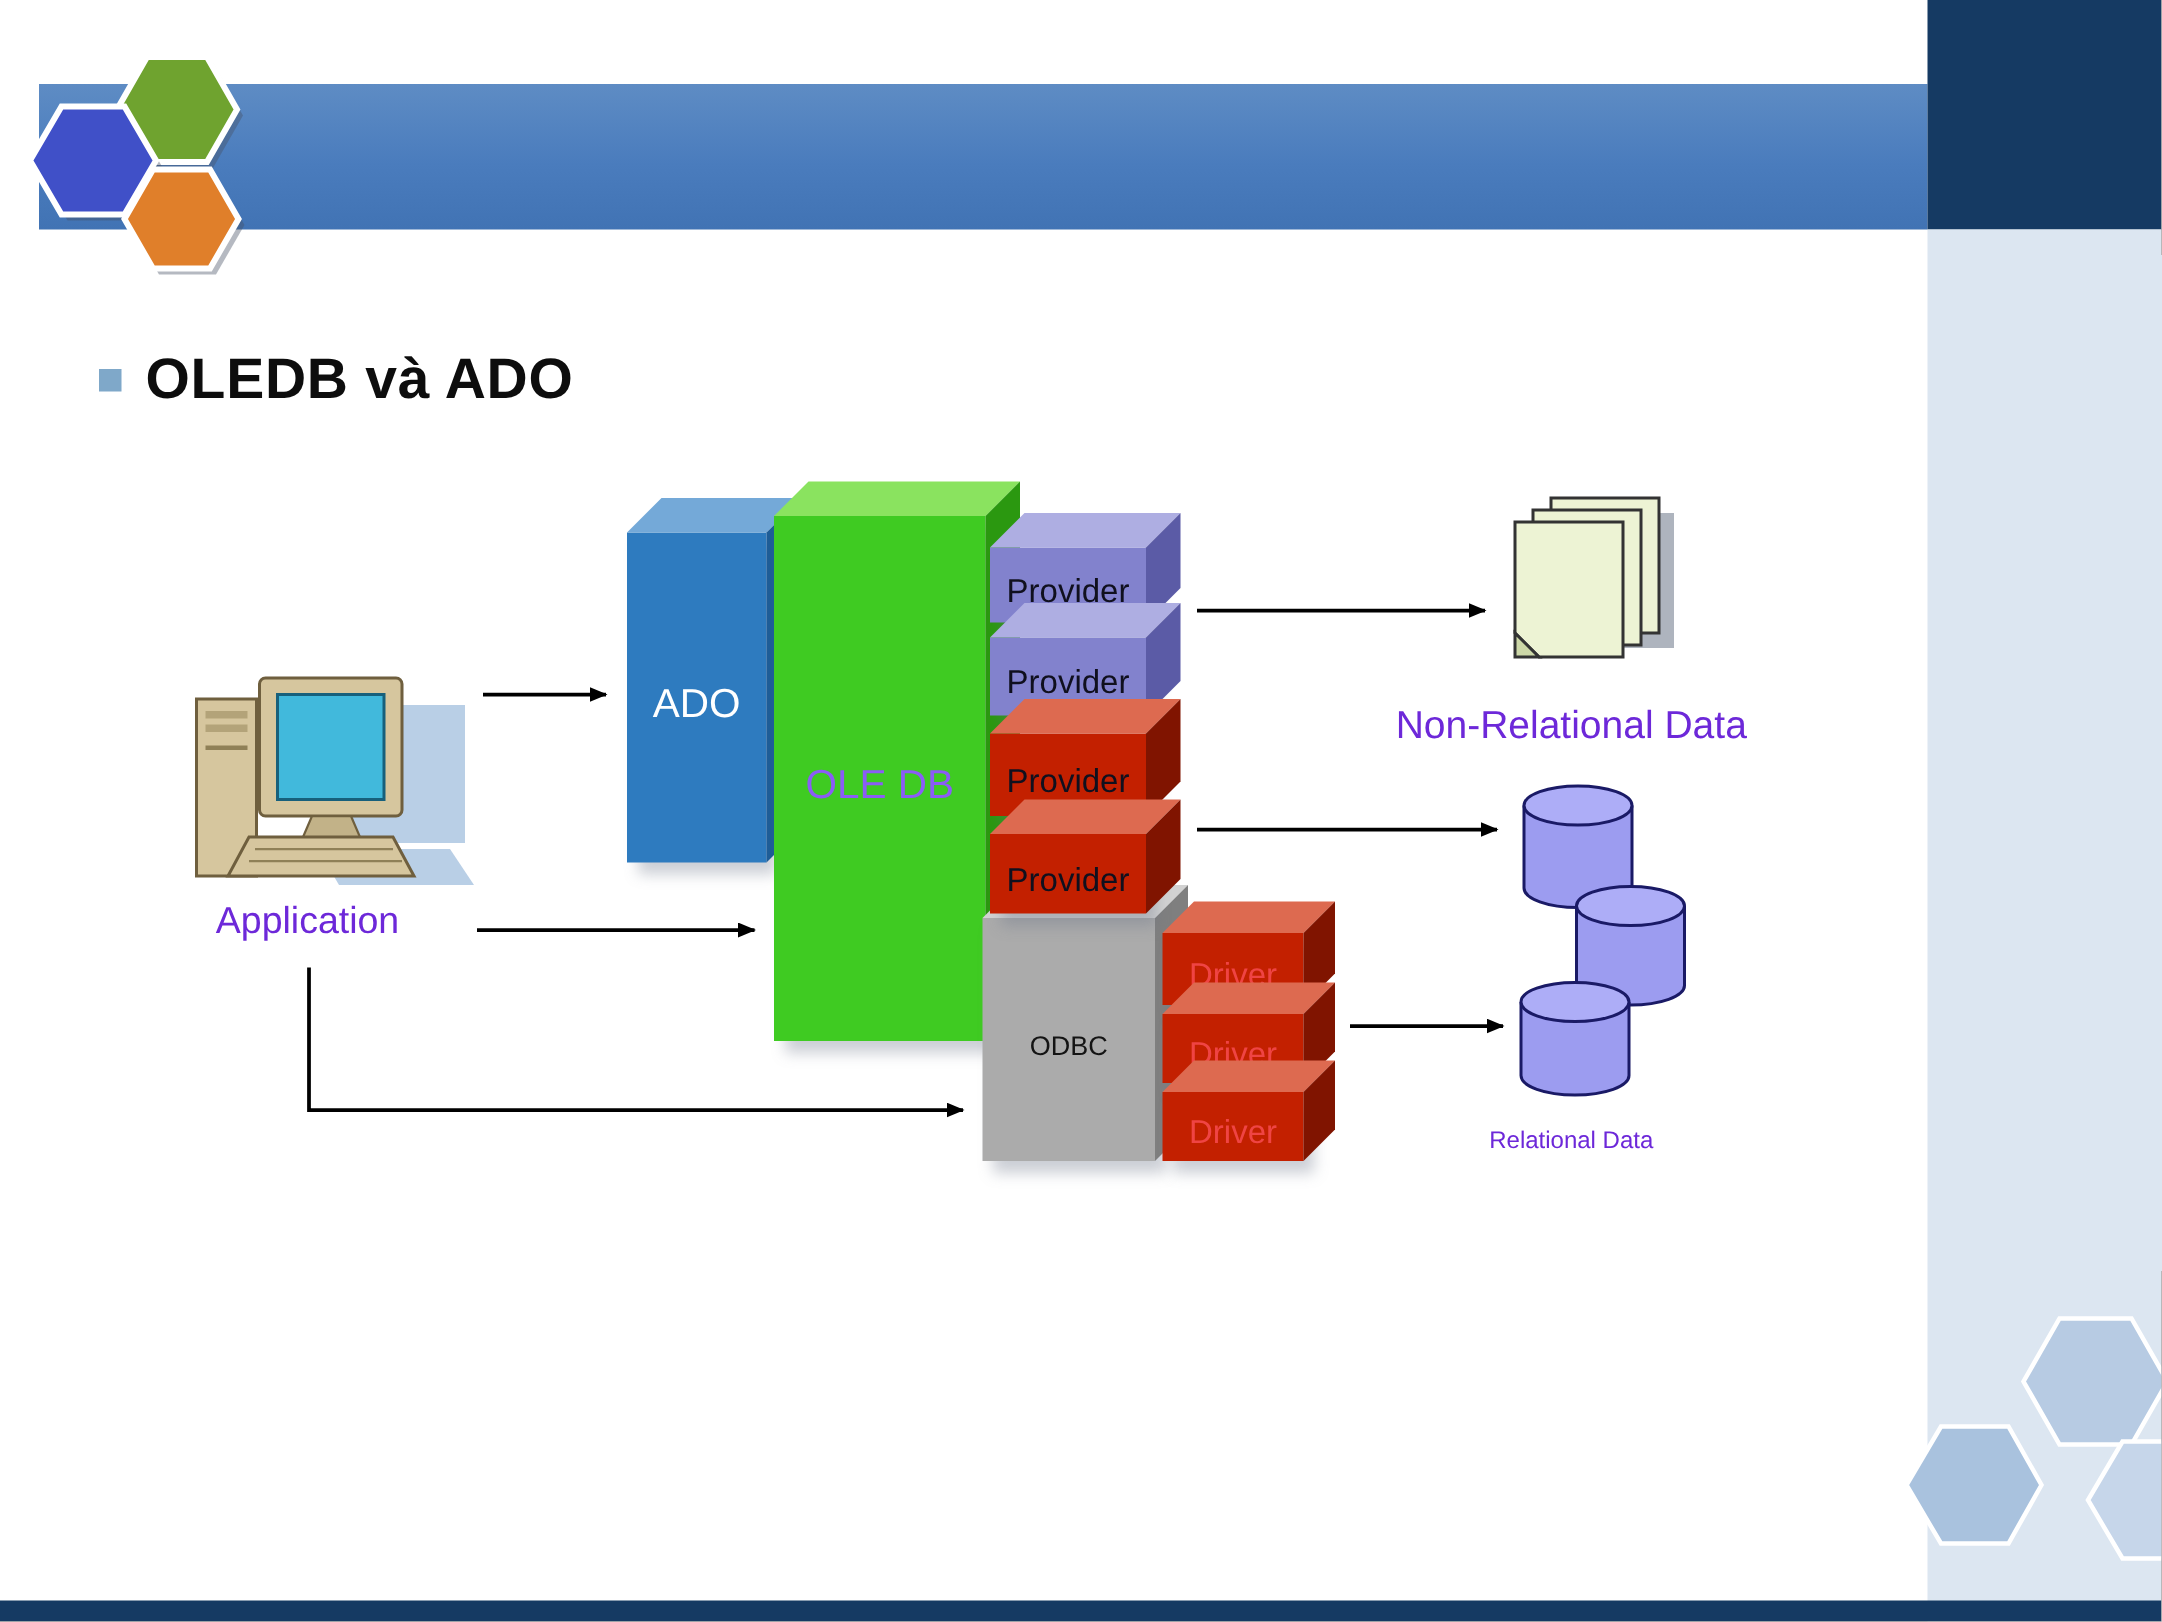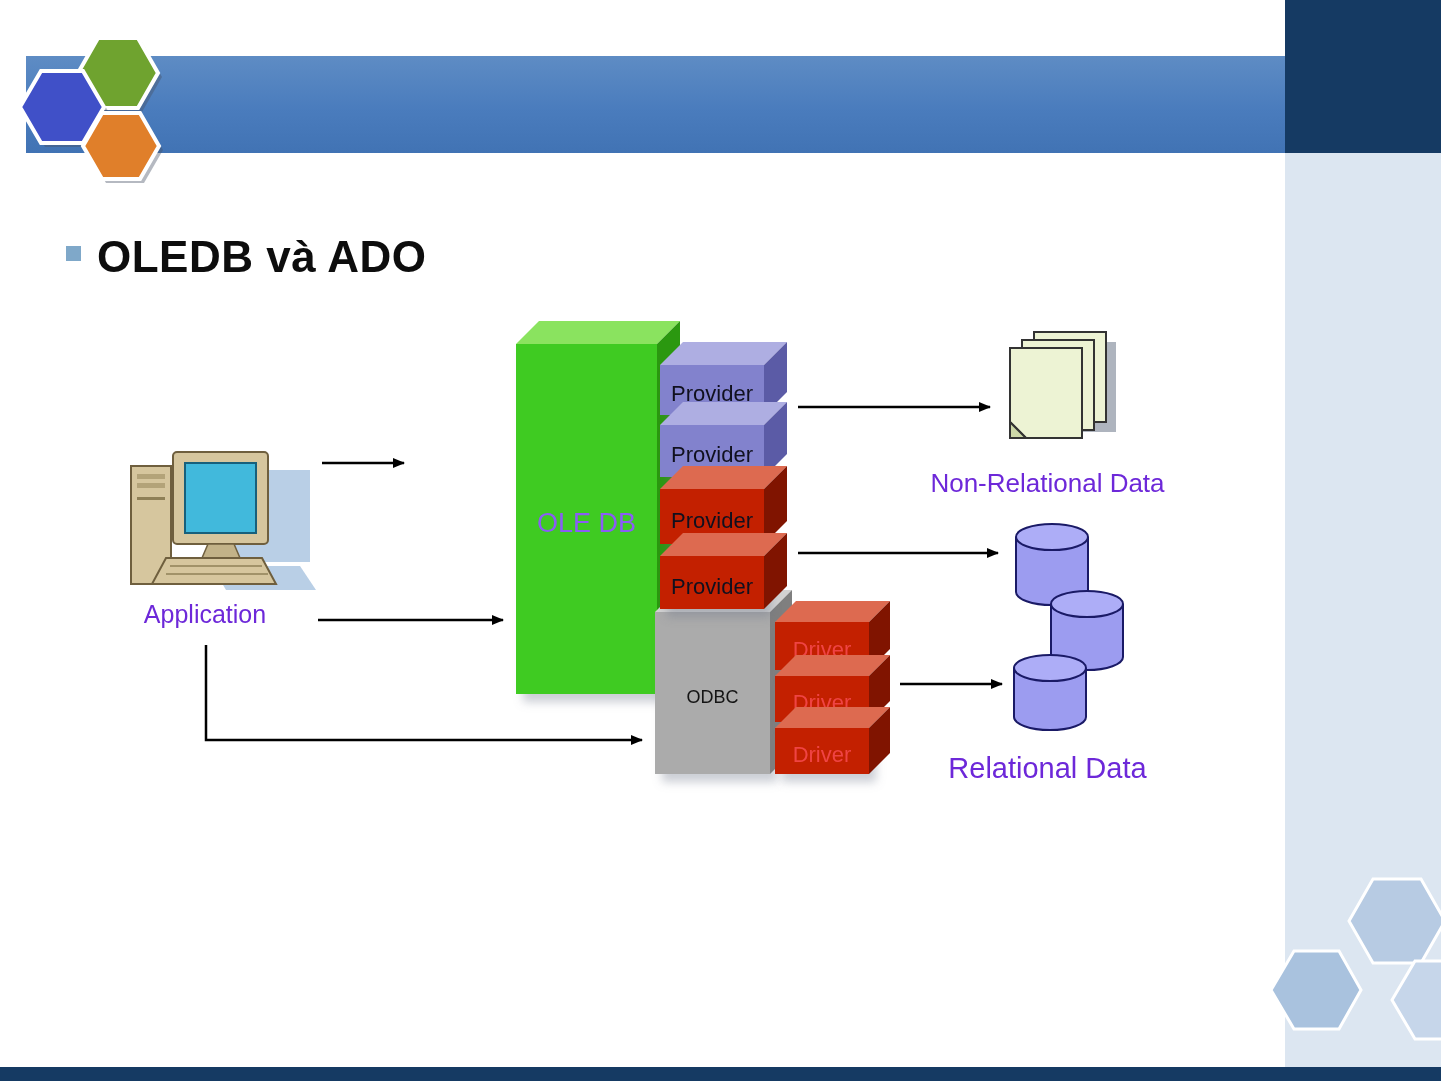--- a/index.html
+++ b/index.html
@@ -11,21 +11,21 @@
   .header-band{position:absolute;left:26px;top:56px;width:1259px;height:97px;
     background:linear-gradient(180deg,#5e8cc4 0%,#4a7cbd 55%,#4173b4 100%);}
   .header-dark{position:absolute;left:1285px;top:0;width:156px;height:153px;background:#153a63;}
   .sidebar{position:absolute;left:1285px;top:153px;width:156px;height:928px;background:#dce6f1;}
   .bottom-bar{position:absolute;left:0;top:1067px;width:1441px;height:14px;background:#153a63;}
   .art{position:absolute;left:0;top:0;width:1441px;height:1081px;pointer-events:none;}
 
   
   .title-block{position:absolute;left:66px;top:232px;display:flex;align-items:flex-start;gap:16px;}
   .title-bullet{width:15px;height:15px;margin-top:14px;background:#7fa8c9;}
-  .slide-title{margin:0;font-size:44px;font-weight:bold;color:#0d0d0d;letter-spacing:.5px;}
+  .slide-title{margin:0;font-size:38px;font-weight:bold;color:#0d0d0d;letter-spacing:.5px;}
 
   
   .box3d{position:absolute;--d:22px;}
   .face{position:absolute;}
   .f-front{left:0;top:0;width:100%;height:100%;box-shadow:7px 8px 9px rgba(105,115,135,.35);}
   .f-top{left:0;top:calc(-1 * var(--d));width:100%;height:var(--d);
     transform:skewX(-45deg);transform-origin:left bottom;}
   .f-side{left:100%;top:0;width:var(--d);height:100%;
     transform:skewY(-45deg);transform-origin:left top;}
 
@@ -118,20 +118,26 @@
       <line x1="798" y1="553" x2="998" y2="553" marker-end="url(#arrow)"></line>
       <line x1="900" y1="684" x2="1002" y2="684" marker-end="url(#arrow)"></line>
     </g>
   </svg>
 
   <div class="title-block">
     <div class="title-bullet"></div>
     <h1 class="slide-title">OLEDB và ADO</h1>
   </div>
 
+  <div class="box3d c-blue" style="left:418px;top:355px;width:93px;height:220px;--d:23px;">
+    <div class="face f-front"></div>
+    <div class="face f-top"></div>
+    <div class="face f-side"></div>
+    <span class="box-label lbl-ado">ADO</span>
+  </div>
 
   <div class="box3d c-green" style="left:516px;top:344px;width:141px;height:350px;--d:23px;">
     <div class="face f-front"></div>
     <div class="face f-top"></div>
     <div class="face f-side"></div>
     <span class="box-label lbl-oledb">OLE DB</span>
   </div>
 
   <div class="box3d c-gray" style="left:655px;top:612px;width:115px;height:162px;--d:22px;">
     <div class="face f-front"></div>
@@ -184,15 +190,15 @@
 
   <div class="box3d c-red" style="left:775px;top:728px;width:94px;height:46px;--d:21px;">
     <div class="face f-front"></div>
     <div class="face f-top"></div>
     <div class="face f-side"></div>
     <span class="box-label lbl-driver">Driver</span>
   </div>
 
   <div class="diagram-label" style="left:105px;top:600px;width:200px;font-size:25px;">Application</div>
   <div class="diagram-label" style="left:905px;top:468px;width:285px;font-size:26px;">Non-Relational Data</div>
-  <div class="diagram-label" style="left:940px;top:752px;width:215px;font-size:29px;text-align:center;">Relational Data</div>
+  <div class="diagram-label" style="left:940px;top:752px;width:215px;font-size:16px;text-align:center;">Relational Data</div>
 
 </div>
 
 </body></html>

